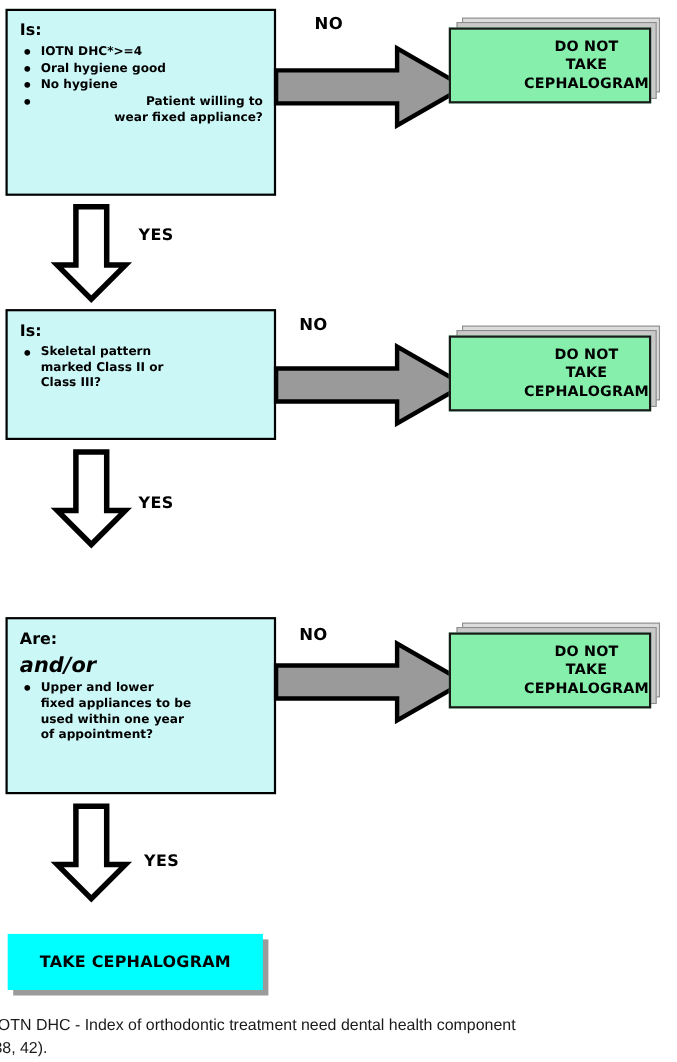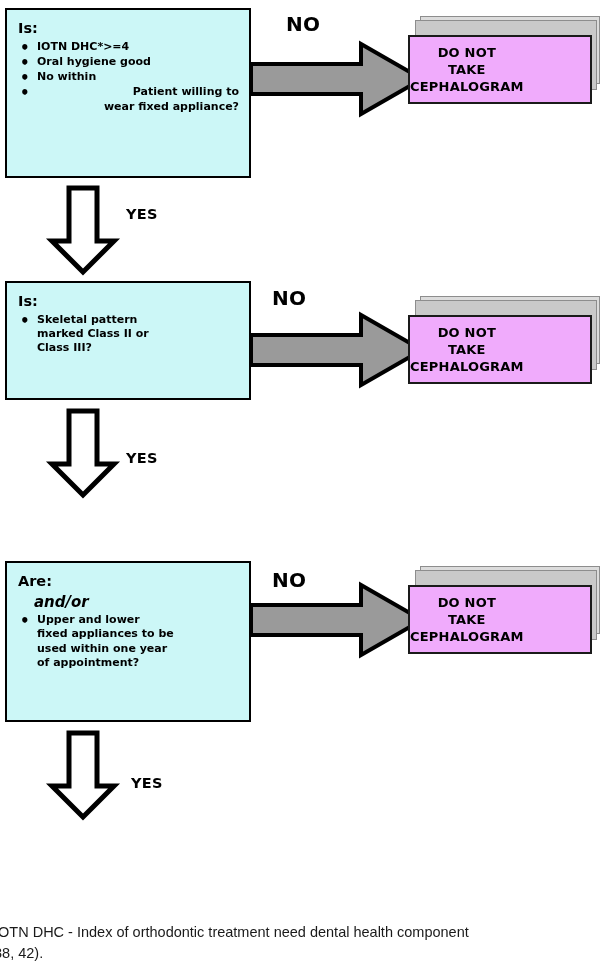--- a/index.html
+++ b/index.html
@@ -53,25 +53,25 @@
   }
   .qbox li::before {
     content: "\2022";
     position: absolute;
     left: 2px;
     top: -1px;
     font-size: 15px;
     line-height: 1.30;
   }
   .qbox .andor {
-    font-size: 15px;
+    font-size: 19px;
     font-weight: bold;
     font-style: italic;
     line-height: 1.30;
-    margin: 0 0 1px 16px;
+    margin: 0 0 1px 0;
     padding-left: 0;
   }
 
   #qbox-1 { left: 5px;  top: 8px;   width: 246px; height: 170px; }
   #qbox-2 { left: 5px;  top: 281px; width: 246px; height: 119px; }
   #qbox-3 { left: 5px;  top: 561px; width: 246px; height: 161px; }
 
   
   #result-box {
     position: absolute;
@@ -119,43 +119,42 @@
     height: 70px;
     background: #c9c9c9;
   }
   .outcome .sheet-front {
     position: absolute;
     left: 0px;
     top: 9px;
     width: 184px;
     height: 69px;
     box-sizing: border-box;
-    background: #f0abfc;
+    background: #86efac;
     border: 2px solid #1a1a1a;
     display: flex;
     align-items: center;
-    justify-content: flex-start;
-    margin-top: 10px;
+    justify-content: flex-end;
   }
   .outcome .lines {
     text-align: center;
     font-size: 13px;
     font-weight: bold;
     line-height: 1.33;
     letter-spacing: 0.2px;
   }
 
   #outcome-1 { left: 408px; top: 16px;  }
   #outcome-2 { left: 408px; top: 296px; }
   #outcome-3 { left: 408px; top: 566px; }
 
   
   .no-label {
     position: absolute;
-    font-size: 20px;
+    font-size: 15px;
     font-weight: bold;
     letter-spacing: 0.3px;
   }
   #no-1 { left: 286px; top: 12px;  }
   #no-2 { left: 272px; top: 286px; }
   #no-3 { left: 272px; top: 568px; }
 
   
   .yes-label {
     position: absolute;
@@ -199,21 +198,21 @@
 </head>
 <body>
 
 <div id="flowchart">
 
   <div class="qbox" id="qbox-1">
     <p class="lead">Is:</p>
     <ul>
       <li>IOTN DHC*&gt;=4</li>
       <li>Oral hygiene good</li>
-      <li>No within</li>
+      <li>No hygiene</li>
       <li style="white-space:pre-line;text-align:right;">Patient willing to
 wear fixed appliance?</li>
     </ul>
   </div>
 
   <span class="no-label" id="no-1">NO</span>
 
   <svg class="arrow-svg right-arrow" id="arrow-right-1" viewBox="0 0 175 76">
     <polygon points="2,23 112,23 112,3 173,38 112,73 112,53 2,53" fill="#9a9a9a" stroke="#000000" stroke-width="4" stroke-linejoin="miter"></polygon>
   </svg>
@@ -288,17 +287,20 @@
 TAKE
 CEPHALOGRAM</div>
     </div>
   </div>
 
   <svg class="arrow-svg down-arrow" id="arrow-down-3" viewBox="0 0 70 90">
     <polygon points="21,3 49,3 49,56 66,56 35,87 4,56 21,56" fill="#ffffff" stroke="#000000" stroke-width="5" stroke-linejoin="miter"></polygon>
   </svg>
   <span class="yes-label" id="yes-3">YES</span>
 
+  <div id="result-box">
+    <span class="label">TAKE CEPHALOGRAM</span>
+  </div>
 
   <div id="footnote">IOTN DHC - Index of orthodontic treatment need dental health component
 38, 42).</div>
 
 </div>
 
 </body></html>

